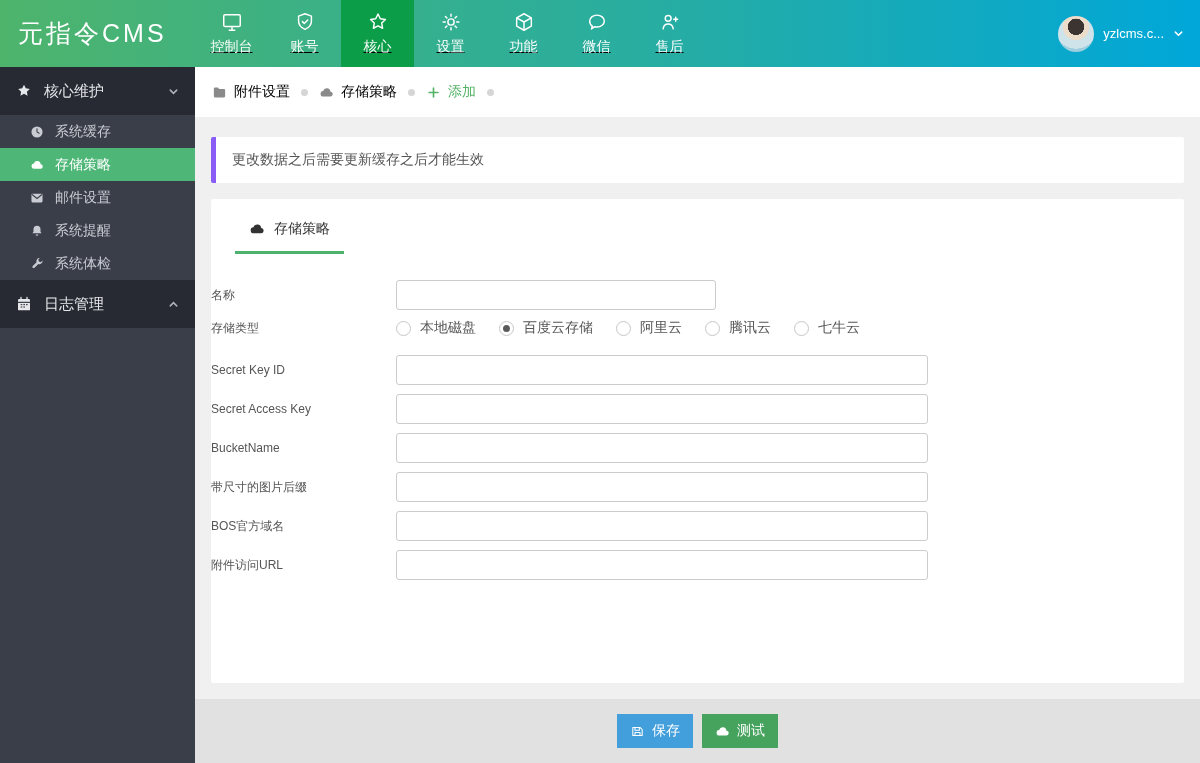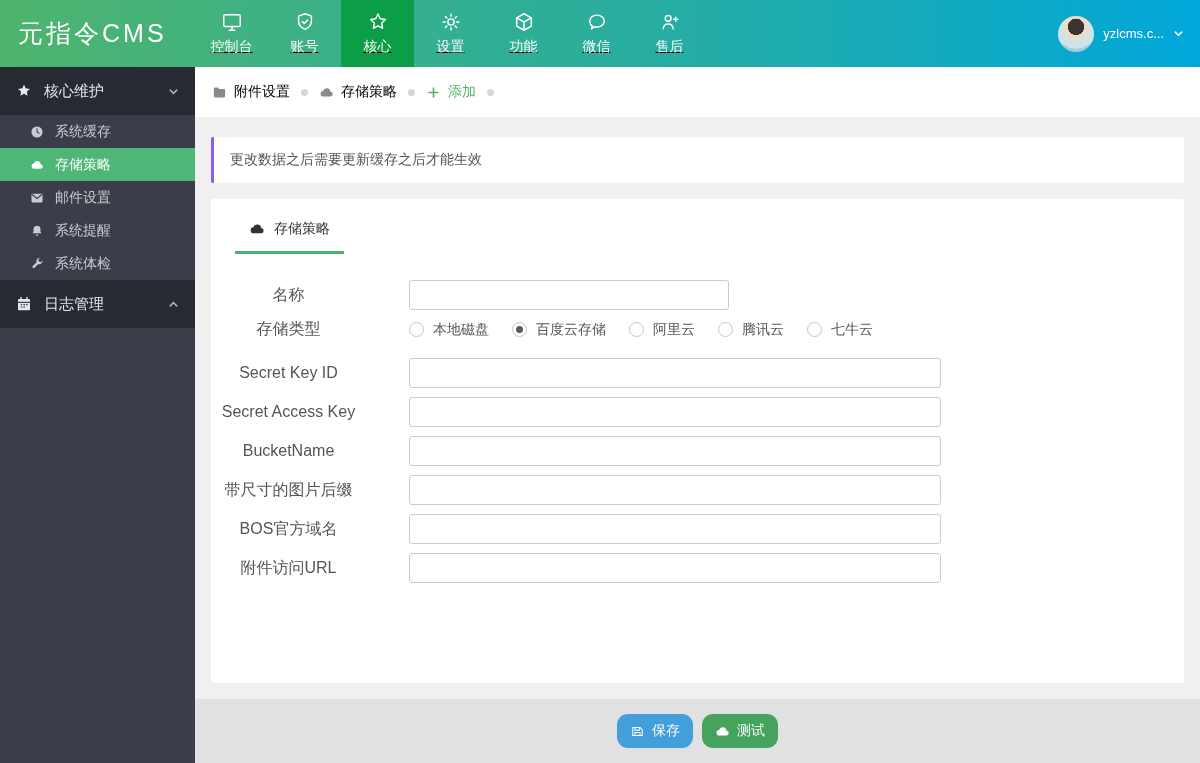--- a/index.html
+++ b/index.html
@@ -45,46 +45,46 @@
   .main { flex:1; display:flex; flex-direction:column; background:#f0f0f0; }
   .crumb-bar { height:50px; background:#fff; display:flex; align-items:center;
     padding-left:17px; flex:0 0 auto; }
   .crumb { display:inline-flex; align-items:center; gap:7px; color:#000000;
     font-size:14px; cursor:pointer; }
   .crumb .c-ic svg { width:15px; height:15px; display:block; }
   .crumb.add { color:#54b368; }
   .dot { width:7px; height:7px; border-radius:50%; background:#d6d6d6; margin:0 11px; }
 
   .content { flex:1; padding:20px 16px 16px; display:flex; flex-direction:column; overflow:hidden; }
-  .alert { background:#fff; border-left:3px solid #8b5cf6; border-radius:2px;
+  .alert { background:#fff; border-left:5px solid #8b5cf6; border-radius:2px;
     padding:14px 16px; color:#555; font-size:14px; margin-bottom:16px; flex:0 0 auto; }
 
   .panel { background:#fff; border-radius:2px; flex:1; }
   .tabbar { padding:21px 0 0 24px; }
   .tab { display:inline-flex; align-items:center; gap:9px; padding:0 14px 13px 14px;
     border-bottom:3px solid #4cb16c; color:#333; font-size:14px; cursor:pointer; }
   .tab .t-ic svg { width:16px; height:16px; display:block; }
 
   .form { margin-top:26px; }
   .frow { display:flex; align-items:center; margin-bottom:9px; }
   .frow.radios { margin-bottom:18px; }
-  .flabel { width:155px; margin-right:43px; text-align:center; color:#555; font-size:16px; flex:0 0 auto; }
+  .flabel { width:155px; margin-right:30px; text-align:left; color:#555; font-size:12px; flex:0 0 auto; }
   .tin { height:30px; border:1px solid #ccc; border-radius:3px; padding:0 10px;
     font-size:14px; color:#333; outline:none; background:#fff; width:532px; }
   .tin.short { width:320px; }
 
   .radio { display:inline-flex; align-items:center; gap:9px; margin-right:23px;
     font-size:14px; color:#555; cursor:pointer; }
   .rb { width:15px; height:15px; border:1px solid #c7c7c7; border-radius:50%;
     background:#fff; display:inline-flex; align-items:center; justify-content:center; }
   .rb.checked::after { content:""; width:7px; height:7px; border-radius:50%; background:#5a5a5a; }
 
   .footer { height:64px; background:#e1e1e1; display:flex; align-items:center;
     justify-content:center; gap:9px; flex:0 0 auto; }
-  .btn { border:none; height:34px; padding:0 13px; border-radius:11px; color:#fff;
+  .btn { border:none; height:34px; padding:0 13px; border-radius:0; color:#fff;
     font-size:14px; display:inline-flex; align-items:center; gap:7px; cursor:pointer;
     font-family:inherit; }
   .btn.blue { background:#439fdc; }
   .btn.green { background:#46a35e; }
   .btn .b-ic svg { width:15px; height:15px; display:block; }
 </style>
 </head>
 <body>
 
 <div class="header">

